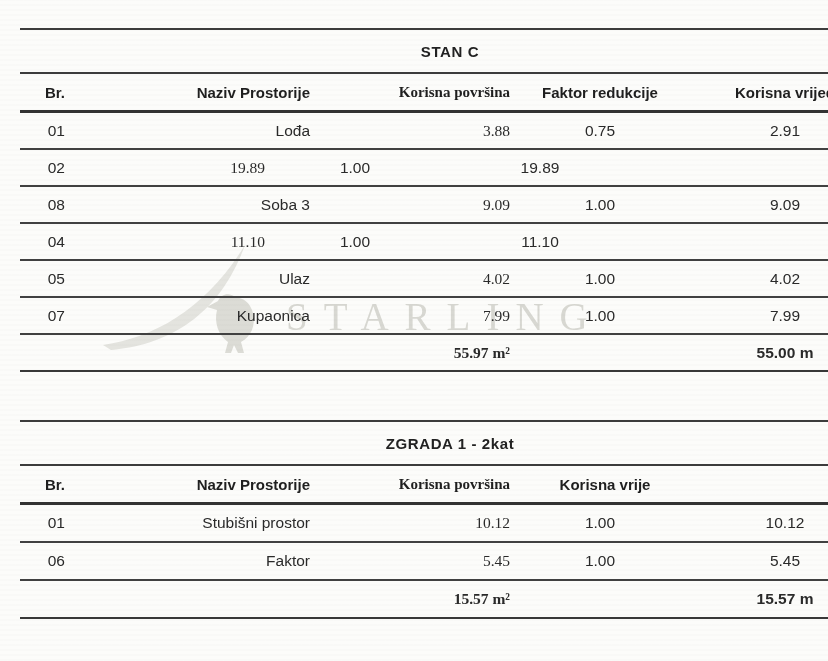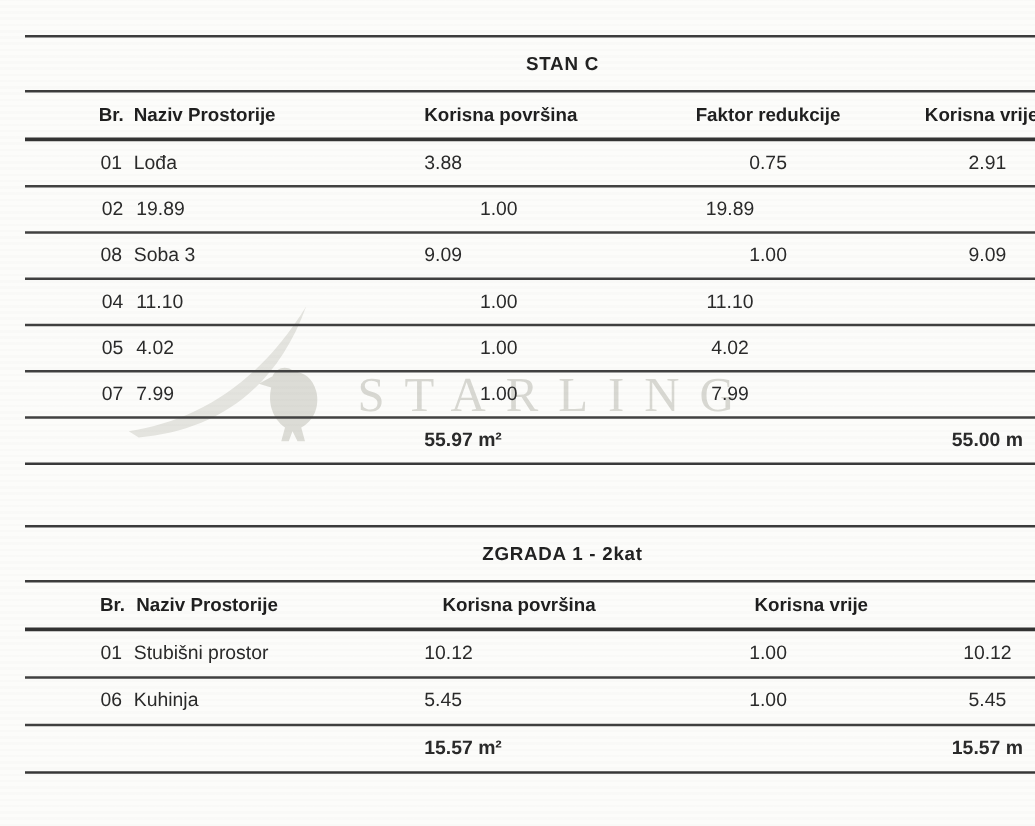--- a/index.html
+++ b/index.html
@@ -40,23 +40,23 @@
   }
   .row{
     display:flex;align-items:center;
     height:35px;
     border-bottom:2px solid #414141;
     font-size:15.5px;
   }
   .tbl2 .row{height:36px;}
   .hdr{font-weight:bold;height:36px;border-bottom:3px solid #333;font-size:15px;color:#1f1f1f;}
   .total{font-weight:bold;border-bottom:2px solid #383838;}
-  .c1{width:45px;padding-left:7px;box-sizing:border-box;text-align:center;margin-left:44px;}
-  .c2{width:245px;text-align:left;}
-  .c3{width:200px;text-align:left;}
+  .c1{width:45px;padding-left:7px;box-sizing:border-box;text-align:right;}
+  .c2{width:245px;text-align:right;}
+  .c3{width:200px;text-align:right;font-family:Liberation Serif, serif;}
   .c4{width:180px;text-align:center;}
   .c5{width:190px;text-align:center;}
 </style>
 </head>
 <body>
 
 <div class="page">
 
   <svg class="wm wm-bird" width="180" height="135" viewBox="0 0 180 135" aria-hidden="true">
     <path d="M8 120 C 62 112, 112 82, 150 20 C 124 92, 72 120, 16 125 Z" fill="#e4e4df"></path>
@@ -99,26 +99,28 @@
       <span class="c5">9.09</span>
     </div>
     <div class="row">
       <span class="c1">04</span>
       <span class="c3">11.10</span>
       <span class="c4">1.00</span>
       <span class="c5">11.10</span>
     </div>
     <div class="row">
       <span class="c1">05</span>
+      <span class="c2">Ulaz</span>
       <span class="c3">4.02</span>
       <span class="c4">1.00</span>
       <span class="c5">4.02</span>
     </div>
     <div class="row">
       <span class="c1">07</span>
+      <span class="c2">Kupaonica</span>
       <span class="c3">7.99</span>
       <span class="c4">1.00</span>
       <span class="c5">7.99</span>
     </div>
 
     <div class="row total">
       <span class="c1"></span>
       <span class="c2"></span>
       <span class="c3">55.97 m²</span>
       <span class="c4"></span>
@@ -138,21 +140,21 @@
 
     <div class="row">
       <span class="c1">01</span>
       <span class="c2">Stubišni prostor</span>
       <span class="c3">10.12</span>
       <span class="c4">1.00</span>
       <span class="c5">10.12</span>
     </div>
     <div class="row">
       <span class="c1">06</span>
-      <span class="c2">Kuhinja</span>
+      <span class="c2">Faktor</span>
       <span class="c3">5.45</span>
       <span class="c4">1.00</span>
       <span class="c5">5.45</span>
     </div>
 
     <div class="row total">
       <span class="c1"></span>
       <span class="c2"></span>
       <span class="c3">15.57 m²</span>
       <span class="c4"></span>

